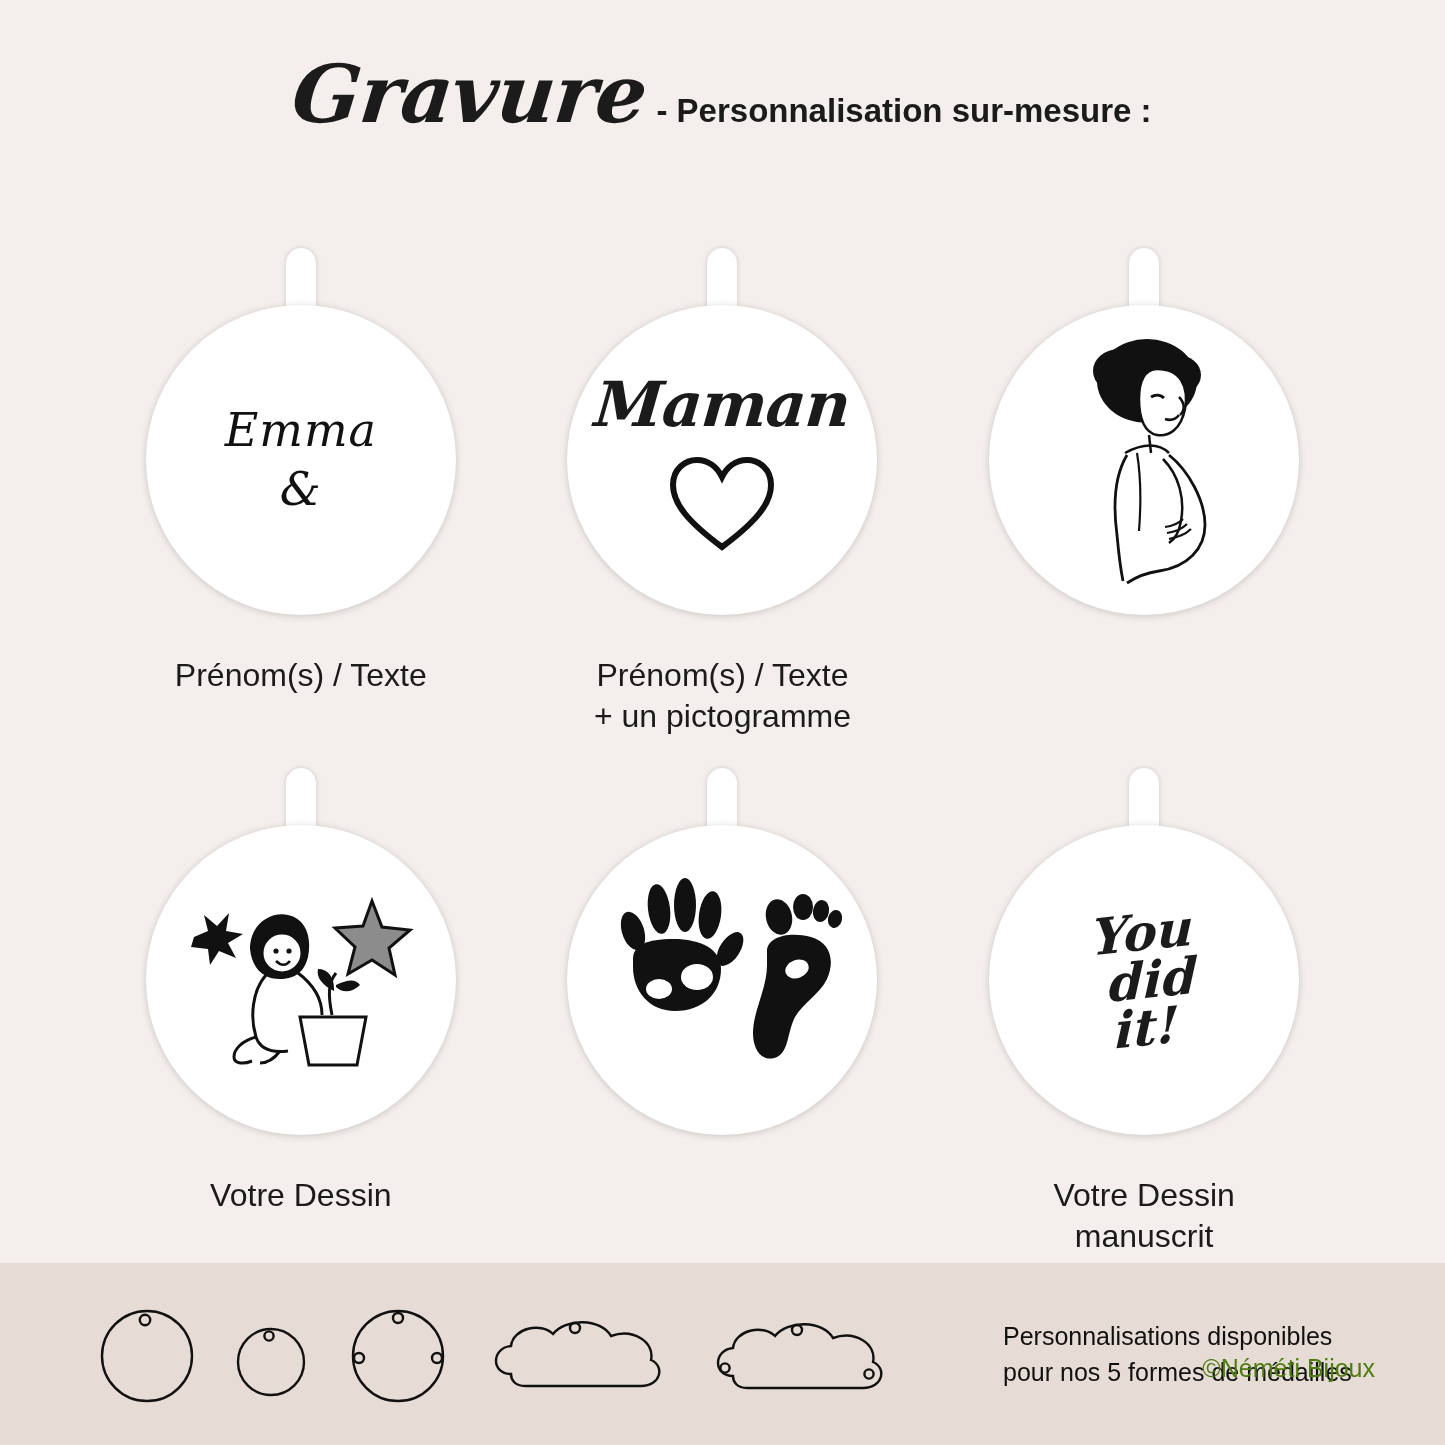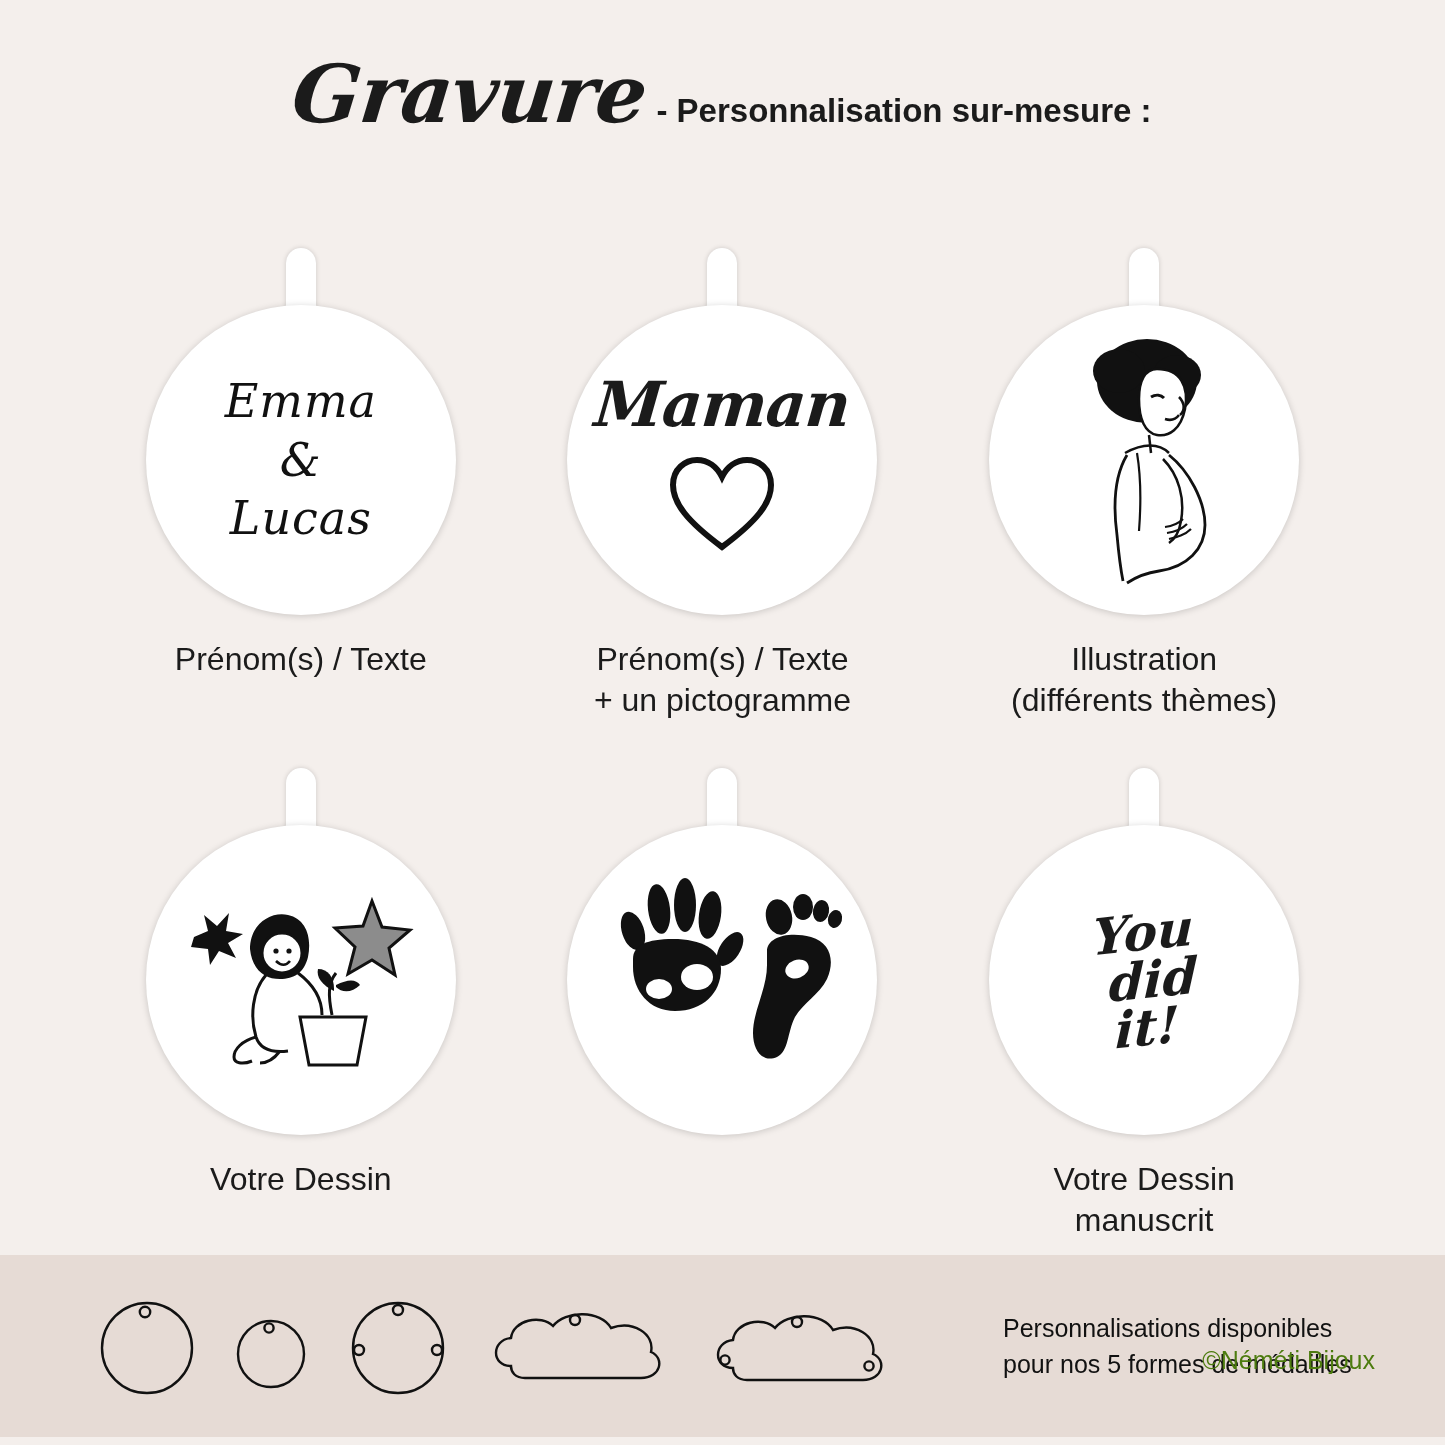--- a/index.html
+++ b/index.html
@@ -85,21 +85,21 @@
     border-radius: 50%;
     background: #ffffff;
     box-shadow: 0 1px 7px rgba(0,0,0,0.18);
     z-index: 2;
     display: flex;
     align-items: center;
     justify-content: center;
     overflow: hidden;
   }
   .caption {
-    margin-top: 24px;
+    margin-top: 40px;
     text-align: center;
     font-size: 32px;
     line-height: 1.28;
     color: #1b1b1b;
   }
 
   
   .names {
     text-align: center;
     font-family: "DejaVu Serif", serif;
@@ -133,21 +133,21 @@
     transform: rotate(-6deg) skewX(-8deg);
     text-align: left;
     font-size: 50px;
   }
   .handwrite .l2 { padding-left: 18px; }
   .handwrite .l3 { padding-left: 26px; }
 
   
   .footer {
     position: absolute;
-    left: 0; right: 0; bottom: 8px;
+    left: 0; right: 0; bottom: 0;
     height: 182px;
     background: #e6dbd5;
     display: flex;
     align-items: center;
   }
   .shapes {
     display: flex;
     align-items: center;
     gap: 30px;
     margin-left: 95px;
@@ -176,21 +176,20 @@
 
 <div class="grid">
 
   <div class="cell">
     <div class="medal-wrap">
       <div class="bail"></div>
       <div class="disc">
         <div class="names">
           <div>Emma</div>
           <div>&amp;</div>
-          <div>Lucas</div>
         </div>
       </div>
     </div>
     <div class="caption">Prénom(s) / Texte</div>
   </div>
 
   <div class="cell">
     <div class="medal-wrap">
       <div class="bail"></div>
       <div class="disc">
@@ -230,22 +229,20 @@
           <path d="M108 118 C112 142 112 170 110 196" fill="none" stroke="#111" stroke-width="2.2"></path>
 
           <path d="M134 124 C150 140 156 164 152 186 C150 198 146 204 140 208" fill="none" stroke="#111" stroke-width="2.5"></path>
 
           <path d="M140 204 c8 -2 16 -4 22 -10" fill="none" stroke="#111" stroke-width="2.2"></path>
           <path d="M138 198 c8 -1 15 -4 20 -9" fill="none" stroke="#111" stroke-width="2.2"></path>
           <path d="M136 192 c8 -1 14 -4 18 -8" fill="none" stroke="#111" stroke-width="2.2"></path>
         </svg>
       </div>
     </div>
-    <div class="caption" style="white-space:pre-line">Illustration
-(différents thèmes)</div>
   </div>
 
   <div class="cell">
     <div class="medal-wrap">
       <div class="bail"></div>
       <div class="disc">
         <svg width="250" height="230" viewBox="0 0 250 230">
 
           <path d="M18 72 l14 -6 -4 -16 13 11 12 -13 -3 18 17 3 -15 9 8 15 -17 -7 -9 14 -2 -16 -17 -2 z" fill="#111"></path>
 

